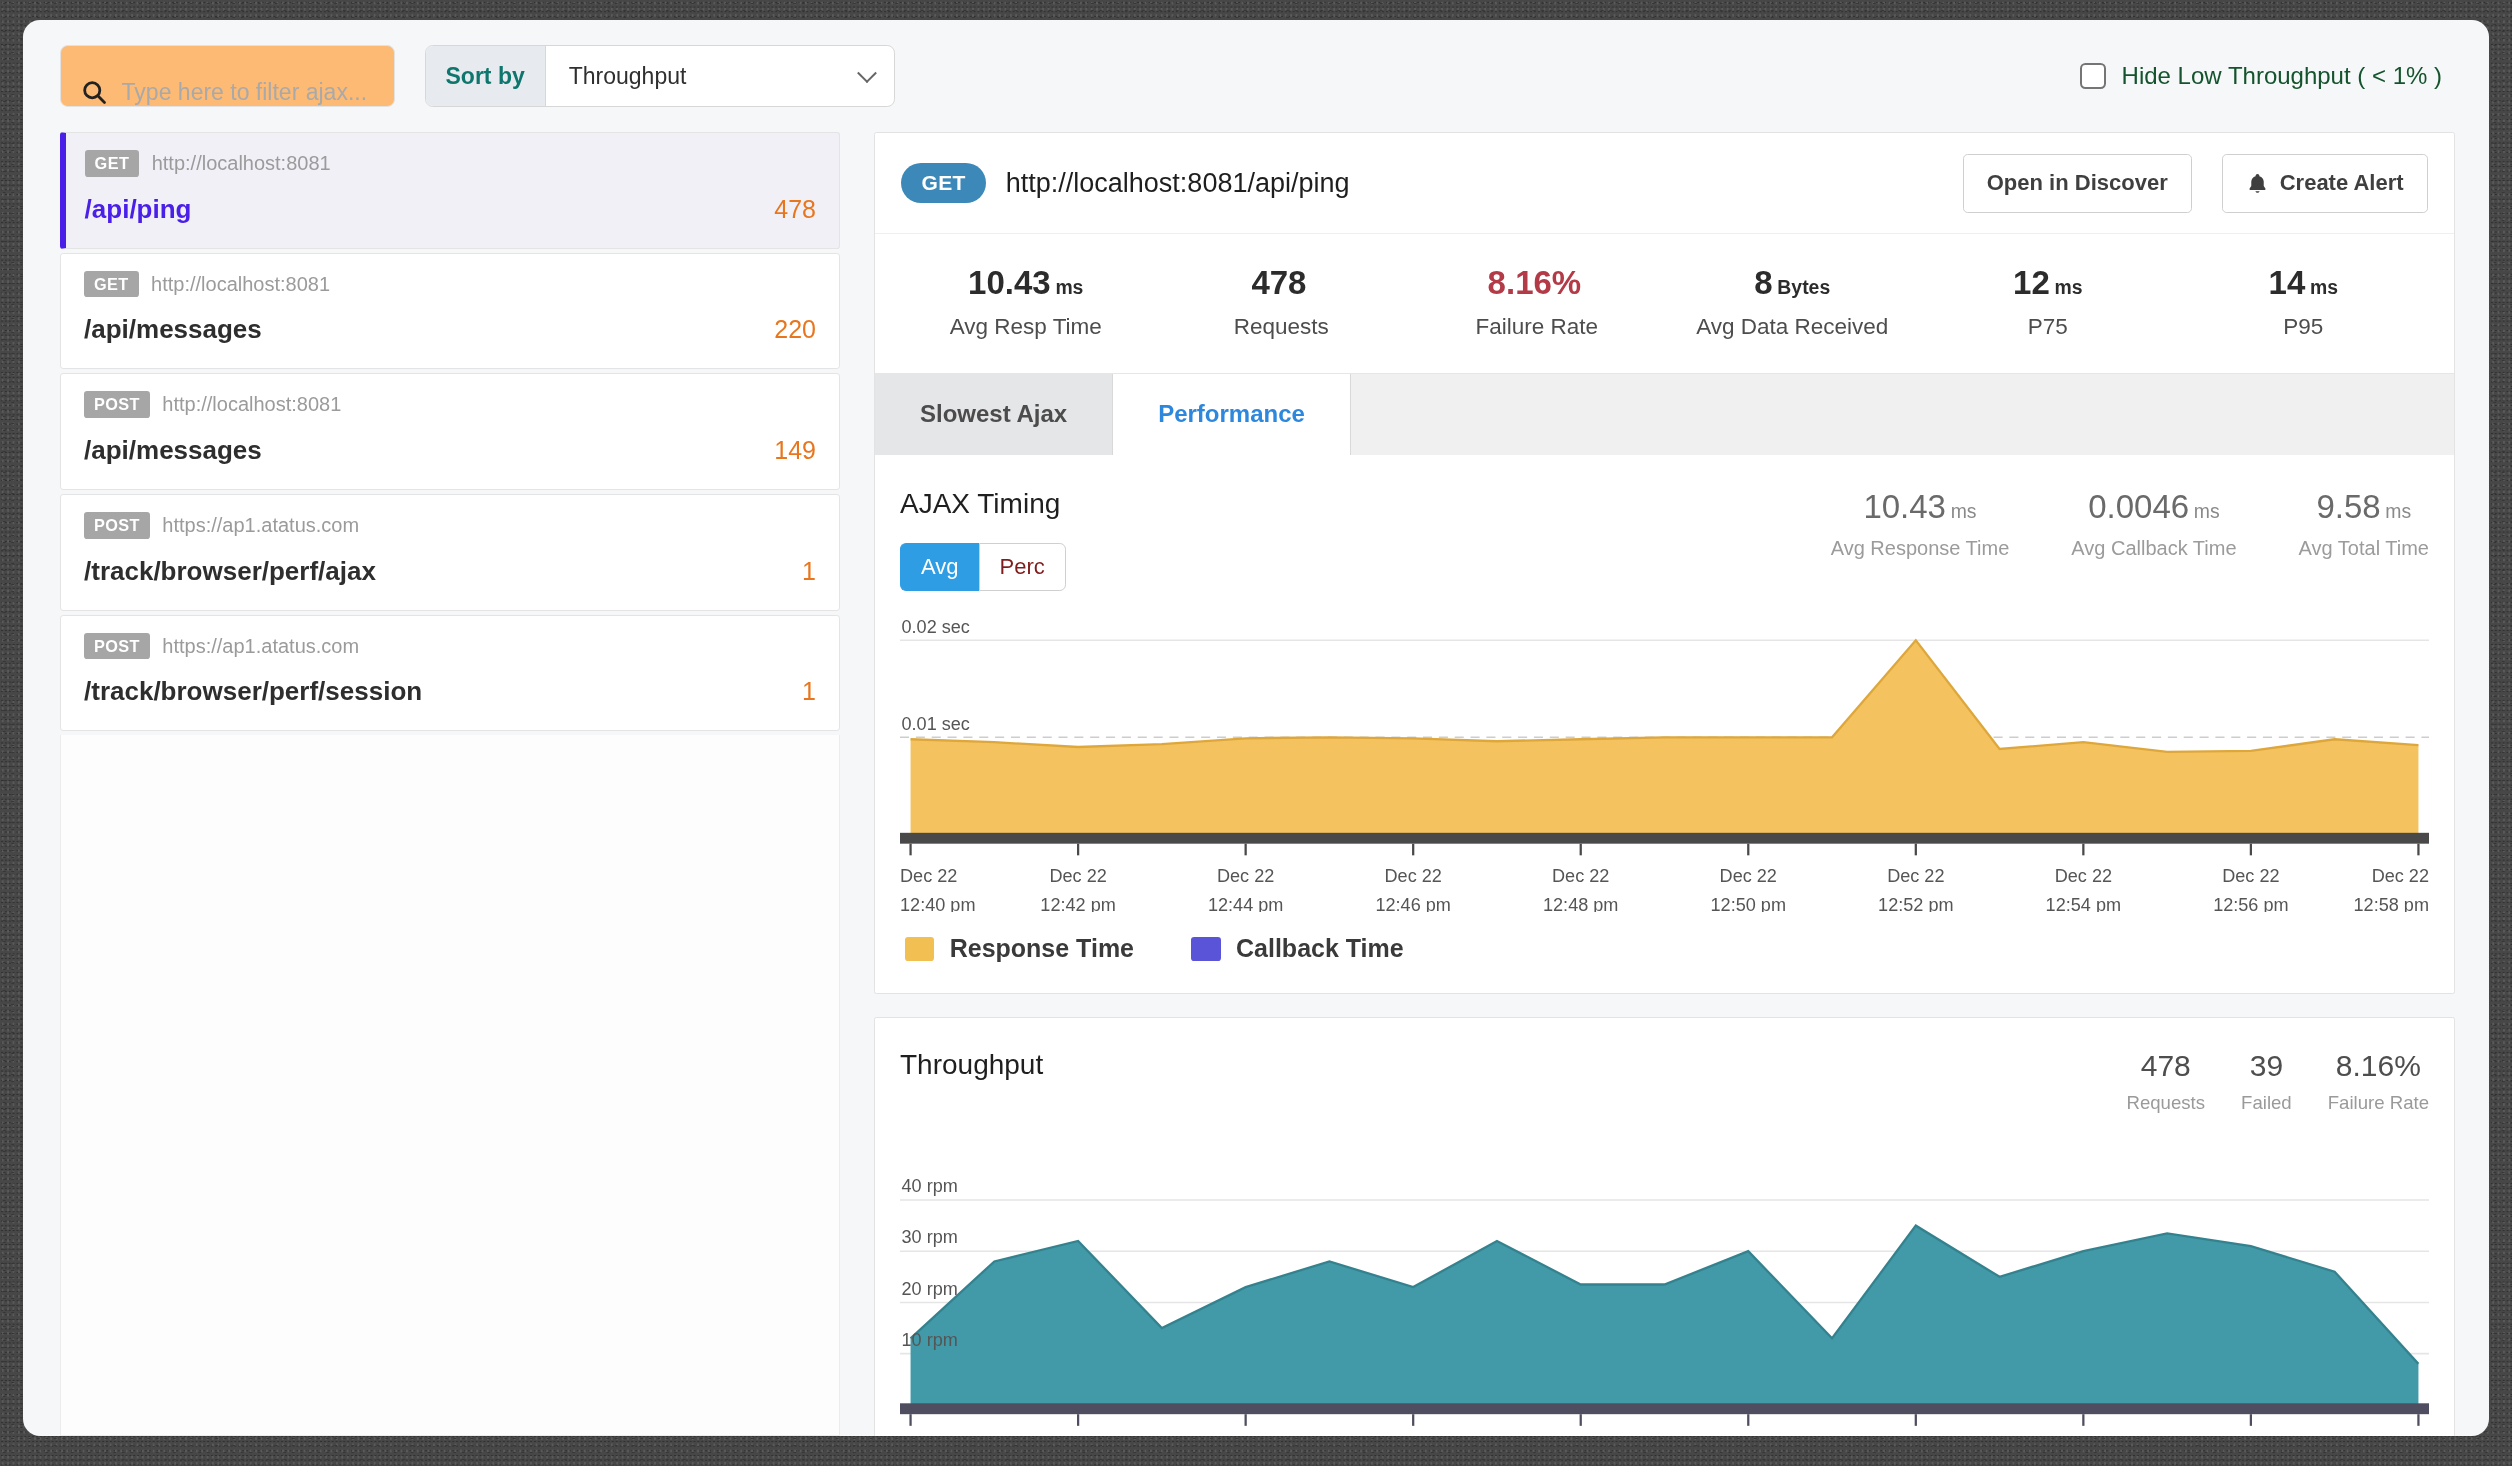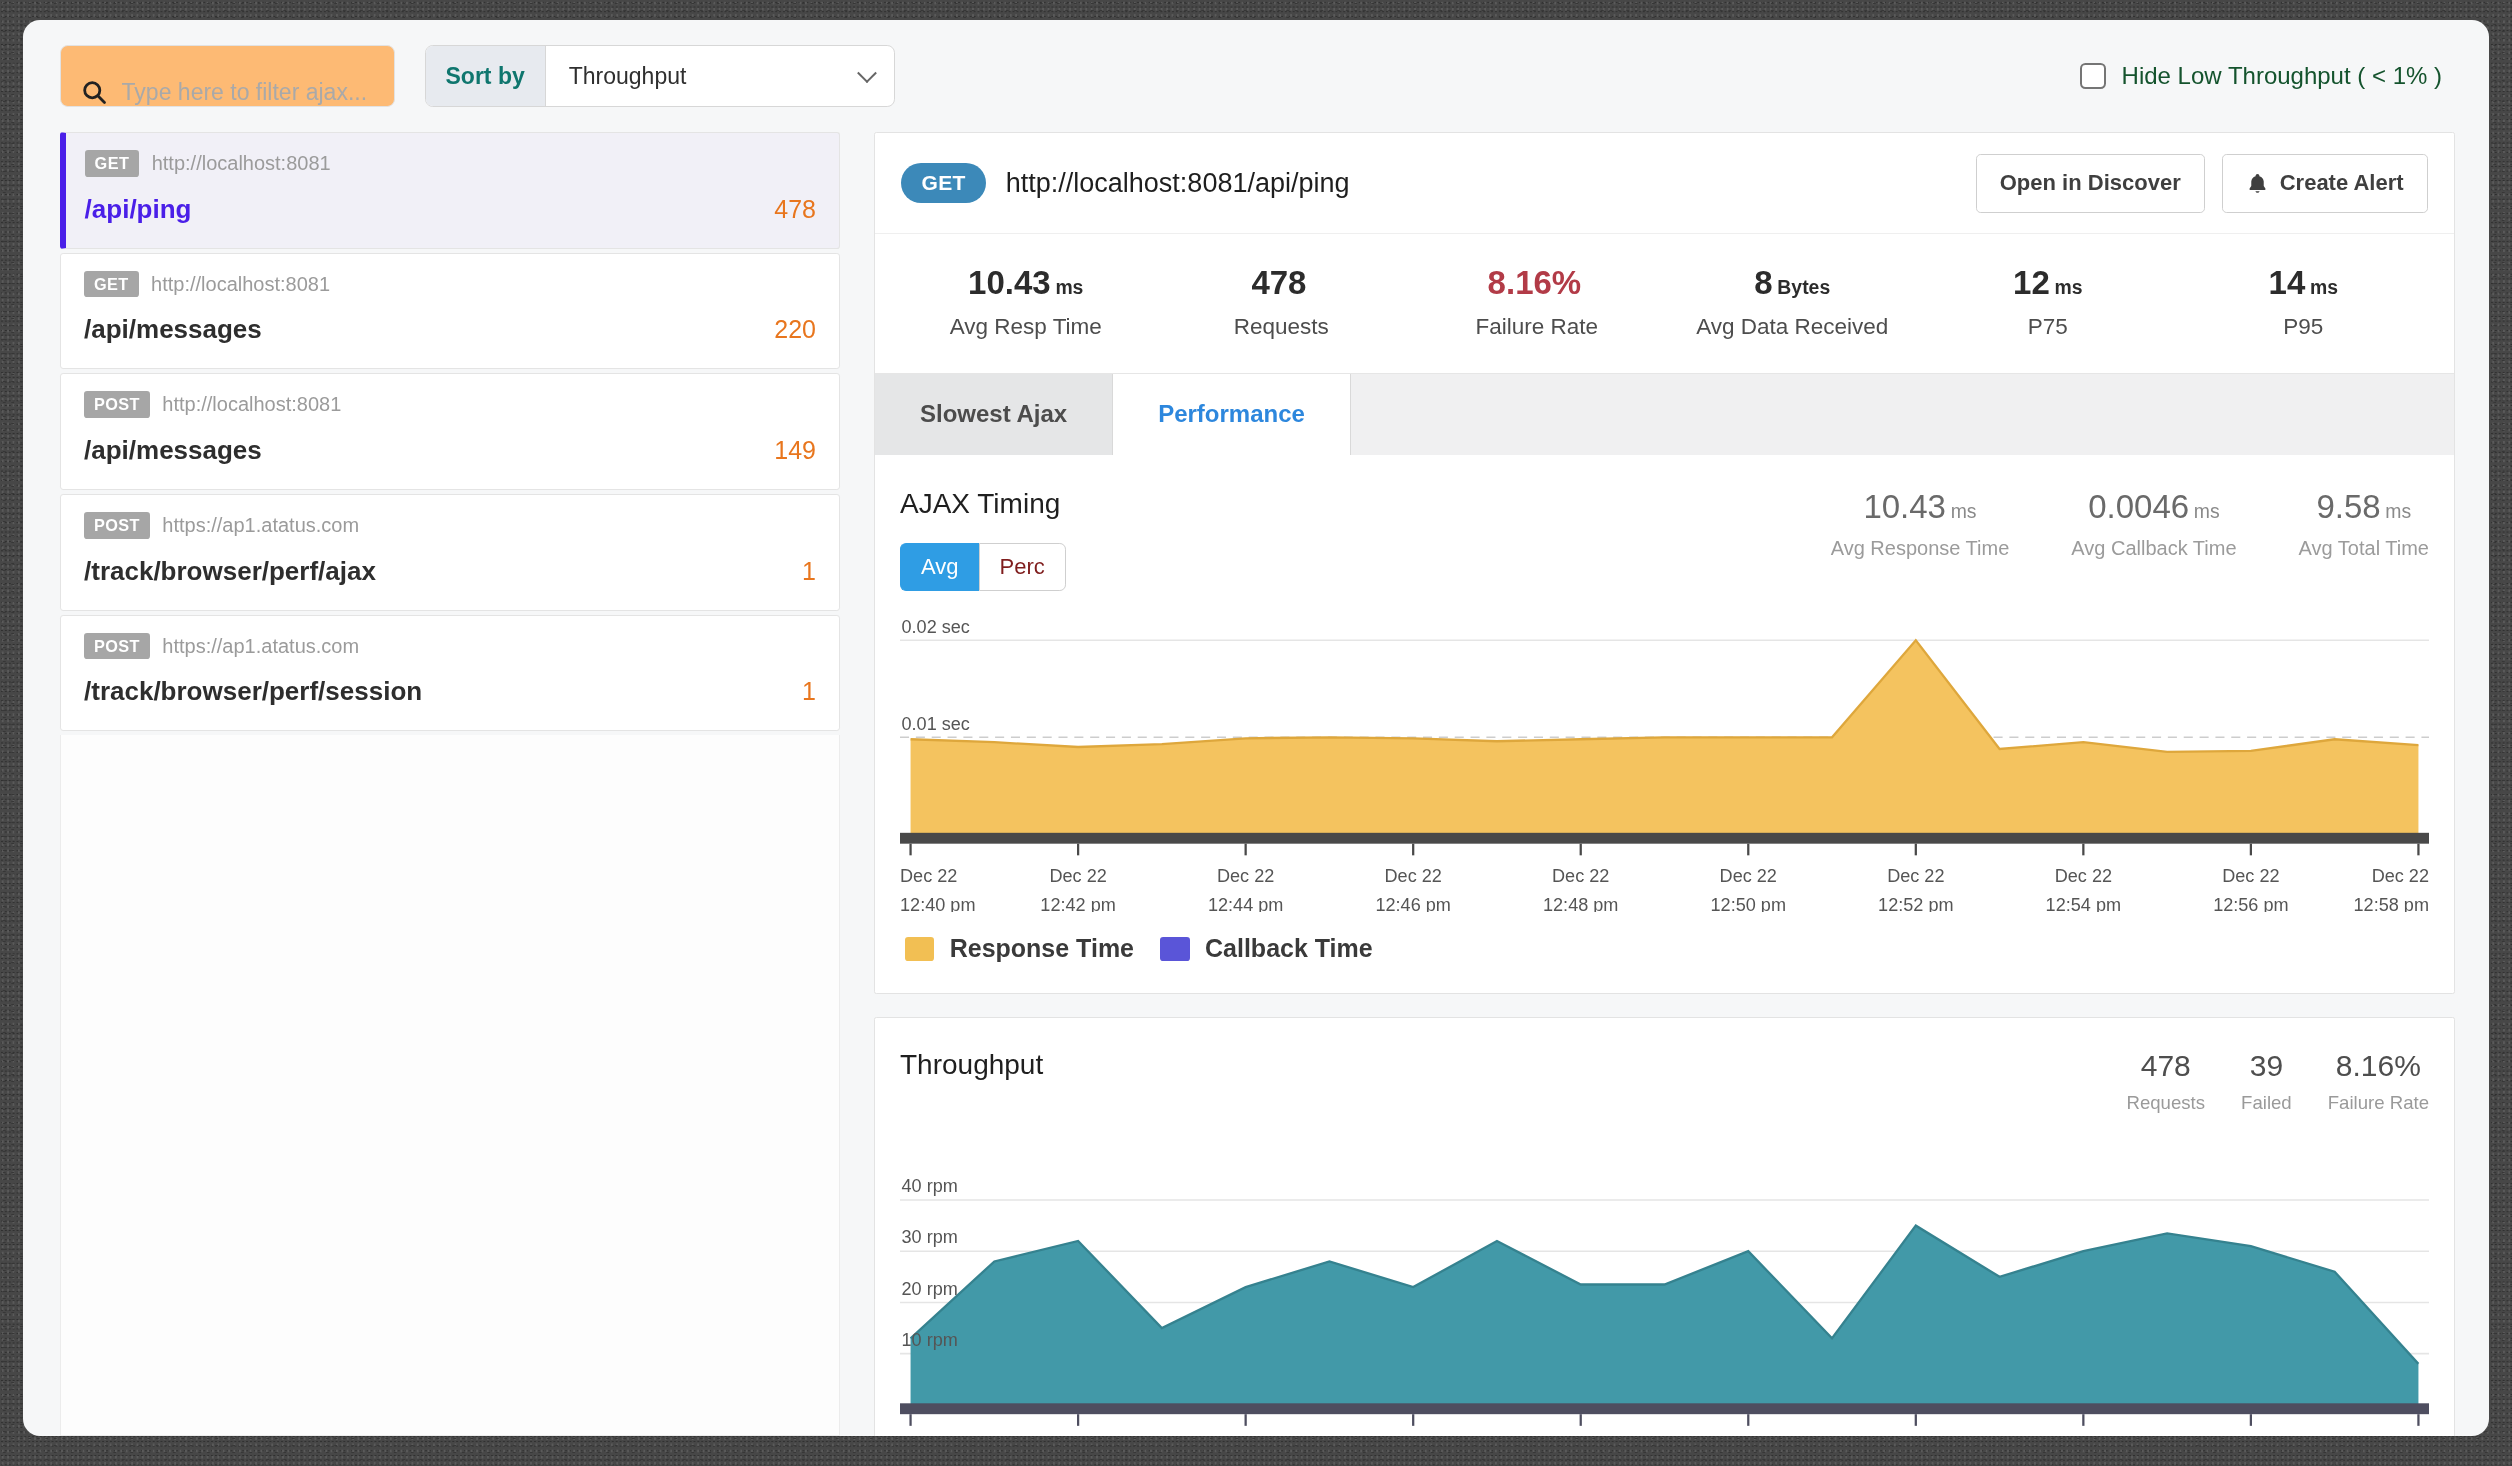--- a/index.html
+++ b/index.html
@@ -87,21 +87,21 @@
   .card { background: #fff; border: 1.6px solid #e3e3e3; border-radius: 2.3px; }
   .detail-header {
     display: flex; align-items: center; height: 101px; padding: 0 26.4px;
     border-bottom: 1.6px solid #efefef;
   }
   .method-pill {
     background: #3c89b9; color: #fff; font-size: 21px; font-weight: bold;
     padding: 7.8px 20px; border-radius: 776px; letter-spacing: 0.4px;
   }
   .detail-url { font-size: 27px; font-weight: 500; color: #1e1e1e; margin-left: 20px; }
-  .header-buttons { margin-left: auto; display: flex; gap: 17px; }
+  .header-buttons { margin-left: auto; display: flex; gap: 30px; }
   .btn {
     background: #fff; border: 1.6px solid #cfcfcf; border-radius: 4.7px; cursor: pointer;
     font-family: "Liberation Sans", sans-serif; font-size: 22px; font-weight: 600; color: #3f3f3f;
     height: 59px; display: flex; align-items: center; padding: 0 23px;
   }
   .btn svg { margin-right: 11px; }
 
   .stats-row { display: flex; padding: 29.5px 23px 33px; }
   .stat { flex: 1; text-align: center; }
   .stat-value { font-size: 33px; font-weight: bold; color: #2c2c2c; }
@@ -130,21 +130,21 @@
   .toggle-btn.active { background: #2f9de4; border-color: #2f9de4; color: #fff; }
   .timing-summary { margin-left: auto; display: flex; gap: 62px; }
   .tsum { text-align: center; }
   .tsum-value { font-size: 33px; color: #6a6a6a; }
   .tsum-unit  { font-size: 19.4px; color: #8a8a8a; margin-left: 4.7px; }
   .tsum-label { font-size: 20px; color: #9b9b9b; margin-top: 11px; }
 
   .chart { margin-top: 26.4px; }
   .chart svg { display: block; width: 100%; }
 
-  .legend { display: flex; gap: 26px; margin-top: 22px; padding-left: 4.7px; }
+  .legend { display: flex; gap: 57px; margin-top: 22px; padding-left: 4.7px; }
   .legend-item { display: flex; align-items: center; }
   .legend-swatch { width: 29.5px; height: 24px; border-radius: 3.1px; margin-right: 15.5px; }
   .legend-label { font-size: 25px; font-weight: bold; color: #3a3a3a; }
 
   
   .tp-card { margin-top: 23px; flex: 1; padding: 31px 25px; }
   .tp-head { display: flex; align-items: flex-start; }
   .tp-summary { margin-left: auto; display: flex; gap: 36px; }
   .tpsum { text-align: center; }
   .tpsum-value { font-size: 30px; font-weight: 500; color: #4e4e4e; }

